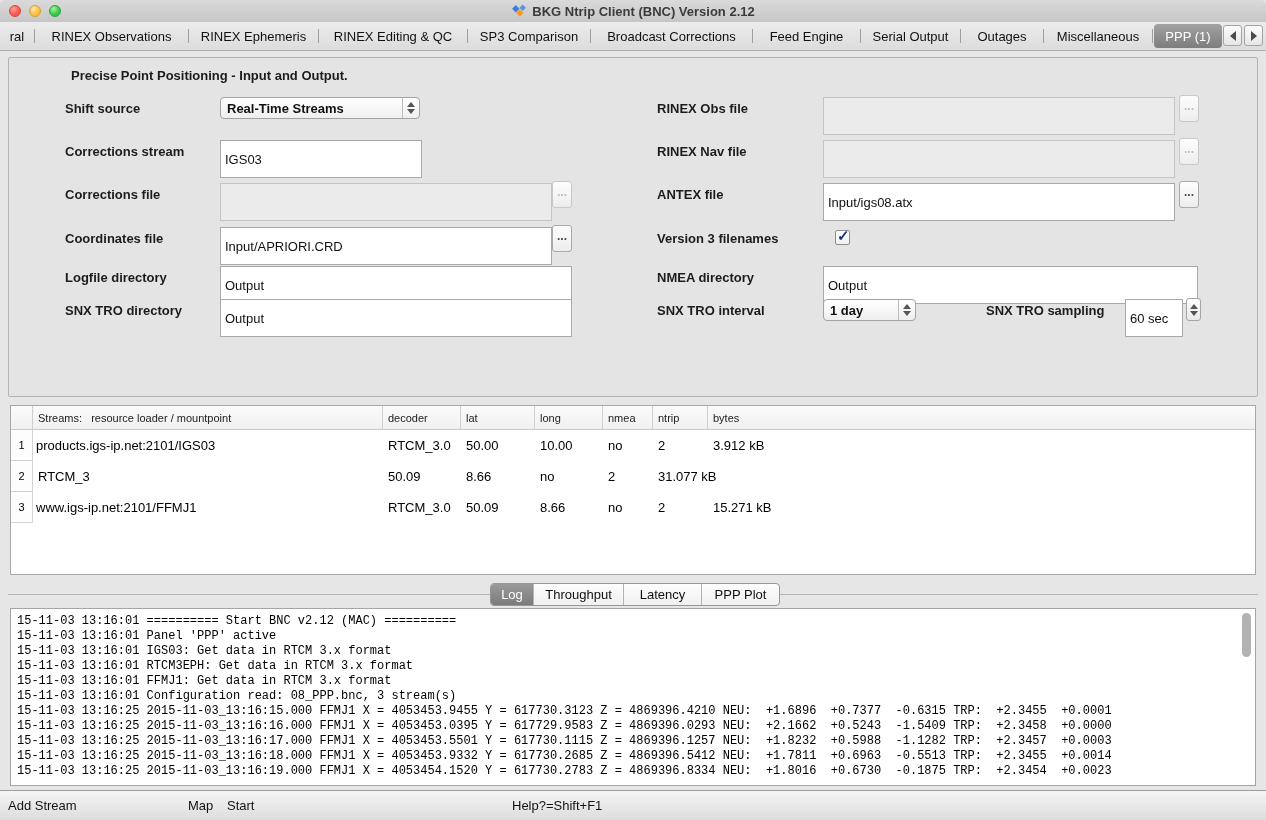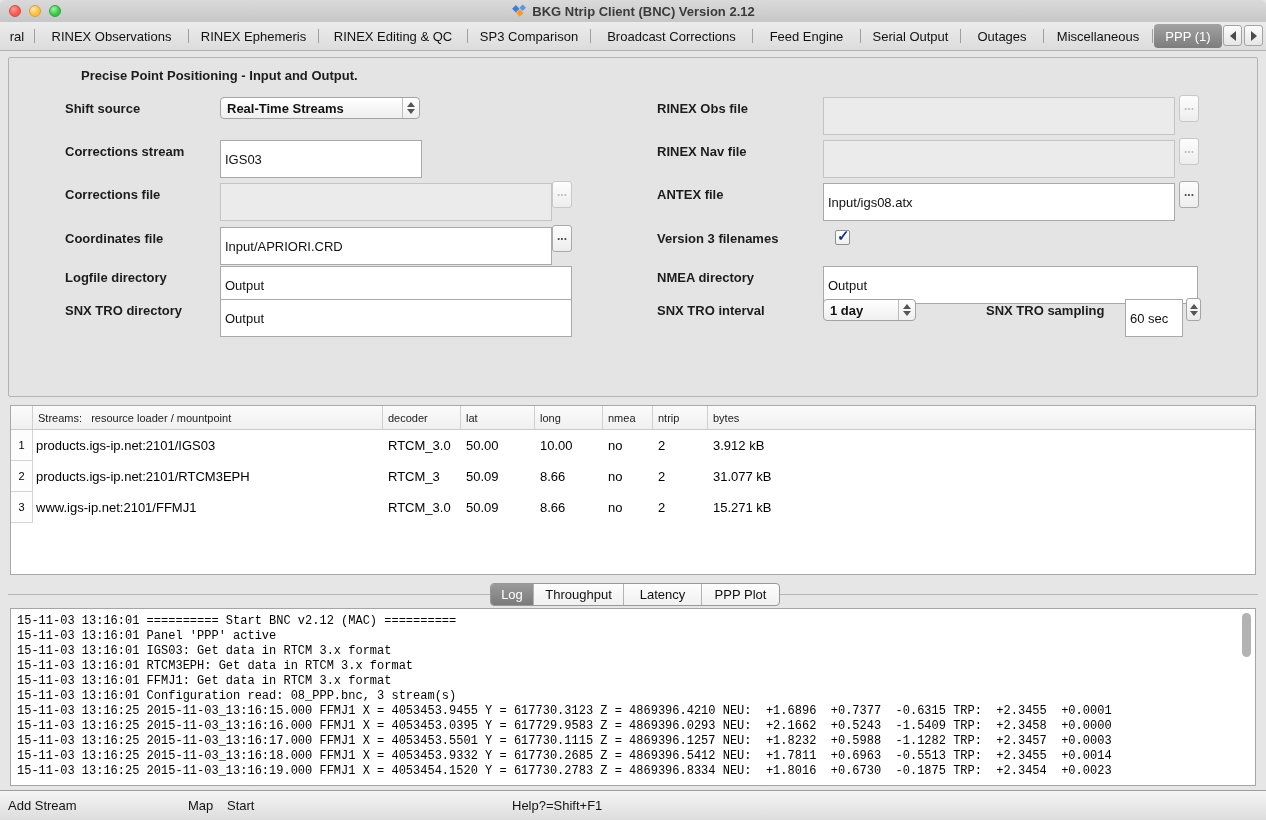--- a/index.html
+++ b/index.html
@@ -29,21 +29,21 @@
     border-radius:4px; margin:2px 1px; }
   .tab-arrows { position:absolute; right:3px; top:3px; display:flex; gap:2px; }
   .arrow-btn { width:19px; height:21px; border:1px solid #a3a3a3; border-radius:3px;
     background:linear-gradient(#fcfcfc,#e6e6e6); display:flex; align-items:center; justify-content:center; padding:0;}
   .tri-left  { width:0; height:0; border-top:5px solid transparent; border-bottom:5px solid transparent; border-right:6px solid #4a4a4a; }
   .tri-right { width:0; height:0; border-top:5px solid transparent; border-bottom:5px solid transparent; border-left:6px solid #4a4a4a; }
 
   
   .form-panel { position:absolute; left:8px; top:57px; width:1250px; height:340px;
     background:#e4e4e4; border:1px solid #b3b3b3; border-radius:2px; }
-  .heading { position:absolute; left:72px; top:10px; font-size:13px; font-weight:bold; color:#1c1c1c; }
+  .heading { position:absolute; left:62px; top:10px; font-size:13px; font-weight:bold; color:#1c1c1c; }
   .flabel { position:absolute; font-size:13px; font-weight:bold; color:#1c1c1c; line-height:16px; white-space:nowrap; }
   .tinput { position:absolute; height:38px; border:1px solid #a9a9a9; background:#fff;
     font-family:"Liberation Sans",sans-serif; font-size:13px; color:#111; padding:0 4px; }
   .tinput:disabled { background:#ebebeb; border-color:#c4c4c4; }
   .browse-btn { position:absolute; width:20px; height:27px; border:1px solid #aaa; border-radius:3px;
     background:linear-gradient(#fdfdfd,#ededed); color:#4a4a4a; font-size:12px; font-weight:bold;
     display:flex; align-items:center; justify-content:center; padding:0 0 6px 0; }
   .browse-btn.disabled { color:#bdbdbd; border-color:#c8c8c8; }
   .combo { position:absolute; height:22px; border:1px solid #a3a3a3; border-radius:4px;
     background:linear-gradient(#ffffff,#efefef); display:flex; align-items:center; }
@@ -226,21 +226,20 @@
     <div class="cell-mount">products.igs-ip.net:2101/IGS03</div>
     <div>RTCM_3.0</div>
     <div>50.00</div>
     <div>10.00</div>
     <div>no</div>
     <div>2</div>
     <div>3.912 kB</div>
   </div>
   <div class="tgrid trow">
     <div class="rownum">2</div>
-    <div class="cell-mount">products.igs-ip.net:2101/RTCM3EPH</div>
     <div>RTCM_3</div>
     <div>50.09</div>
     <div>8.66</div>
     <div>no</div>
     <div>2</div>
     <div>31.077 kB</div>
   </div>
   <div class="tgrid trow">
     <div class="rownum">3</div>
     <div class="cell-mount">www.igs-ip.net:2101/FFMJ1</div>

